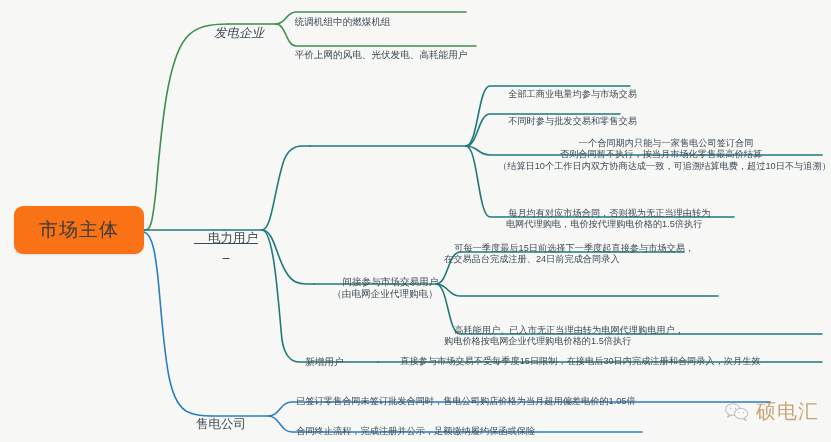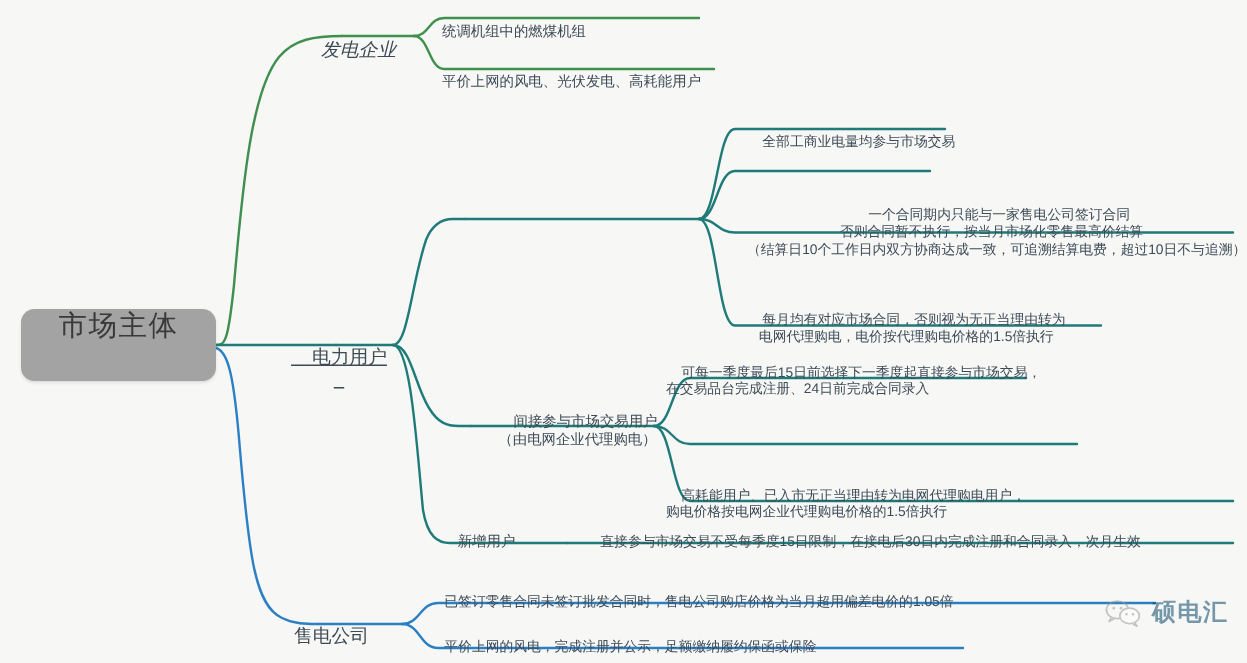--- a/index.html
+++ b/index.html
@@ -16,39 +16,39 @@
   svg.links{position:absolute;left:0;top:0;width:831px;height:442px;pointer-events:none;}
   .node{
     position:absolute;
     color:#3b4a56;
     line-height:1.25;
     white-space:pre;
   }
   .root{
     left:14px;top:206px;
     width:130px;height:48px;
-    background:#a3a3a3;
+    background:#f97316;
     border-radius:9px;
     box-shadow:0 1px 2px rgba(0,0,0,0.10);
-    display:flex;align-items:flex-start;justify-content:center;
+    display:flex;align-items:center;justify-content:center;
     font-size:19px;
     color:#3a3a3a;
     letter-spacing:1px;
   }
   .lvl1{font-size:12.5px;color:#3c4a55;text-align:center;}
   .lvl2{font-size:9.6px;color:#3d4b57;}
   .lvl3{font-size:9.2px;color:#3d4b57;}
   .c-left{text-align:left;}
   .c-center{text-align:center;}
   .watermark{
     position:absolute;right:12px;top:398px;
     display:flex;align-items:center;gap:6px;
     opacity:.55;
   }
-  .wm-txt{font-size:16px;color:#0c4a6e;letter-spacing:1px;font-weight:bold;}
+  .wm-txt{font-size:20px;color:#a16207;letter-spacing:1px;}
   .wm-ico{width:26px;height:20px;}
 </style>
 </head>
 <body>
 
 <div id="canvas">
 
   <svg class="links" viewBox="0 0 831 442">
     <g fill="none" stroke-width="1.6" stroke-linecap="round">
 
@@ -109,20 +109,23 @@
     <span>统调机组中的燃煤机组</span>
   </div>
   <div class="node lvl2 c-left" style="left:284px;top:37px;">
     <span>平价上网的风电、光伏发电、高耗能用户</span>
   </div>
 
 
   <div class="node lvl3 c-left" style="left:498px;top:77px;">
     <span>全部工商业电量均参与市场交易</span>
   </div>
+  <div class="node lvl3 c-left" style="left:498px;top:104px;">
+    <span>不同时参与批发交易和零售交易</span>
+  </div>
   <div class="node lvl3 c-center" style="left:498px;top:126px;width:326px;">
     <span>一个合同期内只能与一家售电公司签订合同
 否则合同暂不执行，按当月市场化零售最高价结算
 （结算日10个工作日内双方协商达成一致，可追溯结算电费，超过10日不与追溯）</span>
   </div>
   <div class="node lvl3 c-left" style="left:498px;top:196px;text-align:center;">
     <span>每月均有对应市场合同，否则视为无正当理由转为
 电网代理购电，电价按代理购电价格的1.5倍执行</span>
   </div>
 
@@ -144,21 +147,21 @@
     <span>新增用户</span>
   </div>
   <div class="node lvl3 c-left" style="left:390px;top:344px;">
     <span>直接参与市场交易不受每季度15日限制，在接电后30日内完成注册和合同录入，次月生效</span>
   </div>
 
   <div class="node lvl3 c-left" style="left:286px;top:384px;">
     <span>已签订零售合同未签订批发合同时，售电公司购店价格为当月超用偏差电价的1.05倍</span>
   </div>
   <div class="node lvl3 c-left" style="left:286px;top:414px;">
-    <span>平价上网的风电，完成注册并公示，足额缴纳履约保函或保险</span>
+    <span>合同终止流程，完成注册并公示，足额缴纳履约保函或保险</span>
   </div>
 
   <div class="watermark">
     <svg class="wm-ico" viewBox="0 0 32 24">
       <ellipse cx="11" cy="9" rx="9" ry="7.2" fill="none" stroke="#9a9a9a" stroke-width="1.4"></ellipse>
       <path d="M6,15 L4.2,18.6 L8.4,16.4" fill="none" stroke="#9a9a9a" stroke-width="1.4" stroke-linejoin="round"></path>
       <circle cx="8" cy="7.6" r="1.1" fill="#9a9a9a"></circle>
       <circle cx="14" cy="7.6" r="1.1" fill="#9a9a9a"></circle>
       <ellipse cx="21" cy="14" rx="8" ry="6.4" fill="#ffffff" stroke="#9a9a9a" stroke-width="1.4"></ellipse>
       <path d="M25,19.4 L27.2,22.4 L23.6,20.6" fill="#ffffff" stroke="#9a9a9a" stroke-width="1.4" stroke-linejoin="round"></path>

